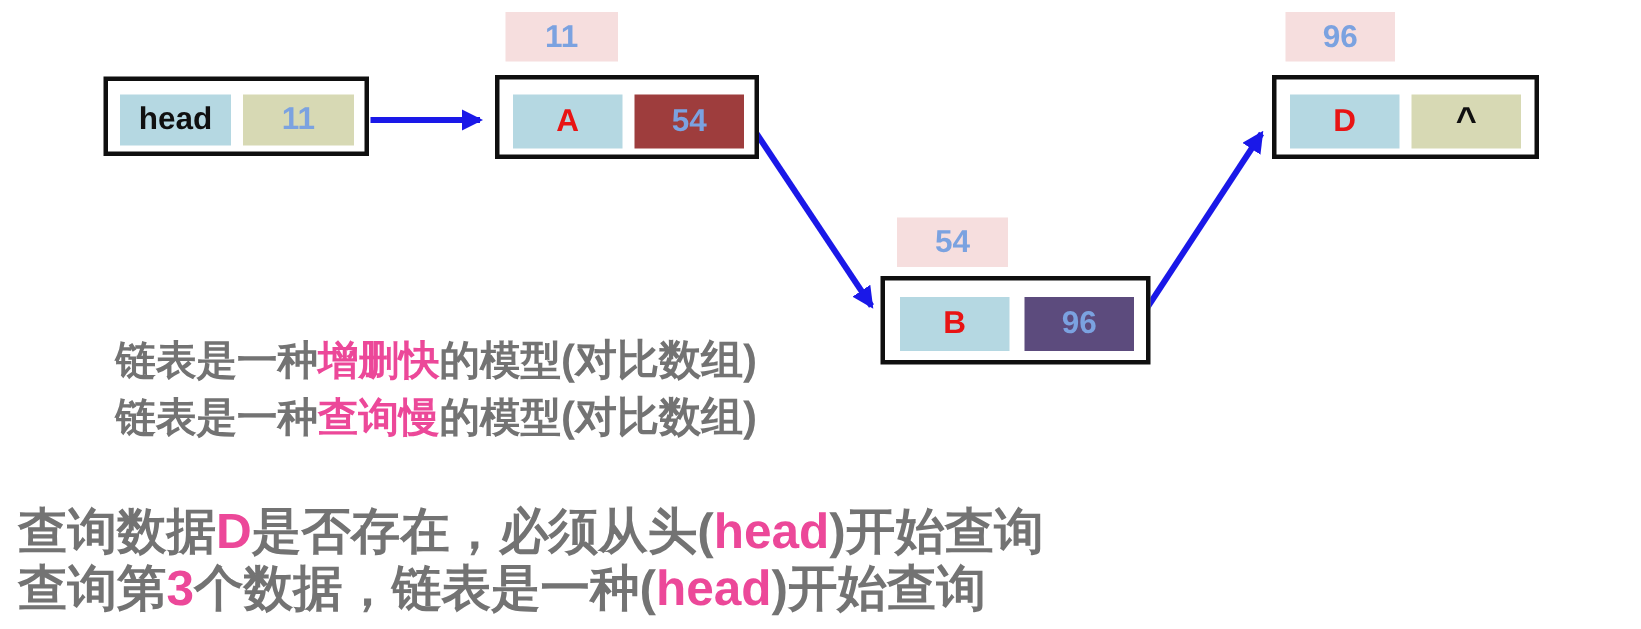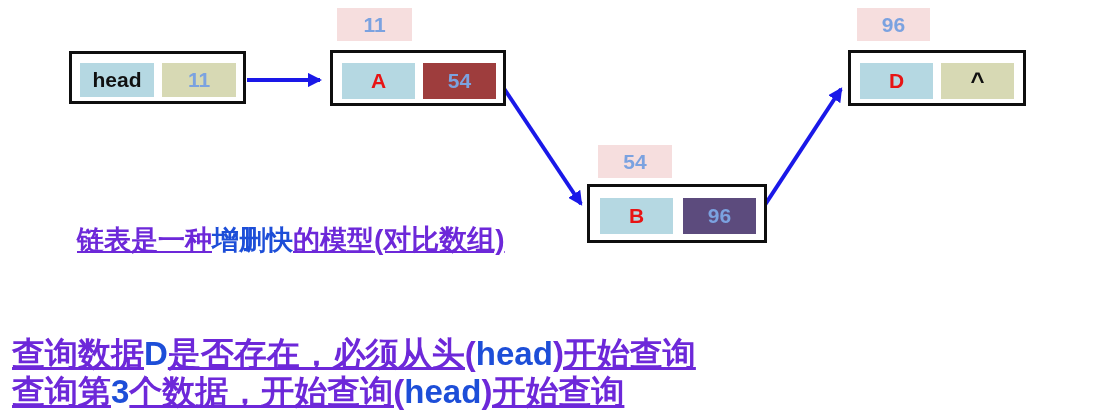--- a/index.html
+++ b/index.html
@@ -25,22 +25,22 @@
   .addr-label{
     position:absolute;display:flex;align-items:center;justify-content:center;
     background:#f6dede;color:#7ba2e0;font-weight:bold;font-size:21px;
   }
   
   .arrow-layer{position:absolute;left:0;top:0;pointer-events:none;}
   
   .note-block{position:absolute;font-weight:bold;color:#3d3d3d;white-space:nowrap;}
   .note-model{left:77px;top:221px;font-size:27px;line-height:38px;}
   .note-query{left:12px;top:335px;font-size:33px;line-height:38px;}
-  .seg-dark{color:#6d28d9;text-decoration:underline;}
-  .seg-red{color:#1d4ed8;}
+  .seg-dark{color:#737373;}
+  .seg-red{color:#ec4899;}
   .seg-small{font-size:28px;}
 </style>
 </head>
 <body>
 
 <div class="canvas">
 
   <svg class="arrow-layer" width="1094" height="419" viewBox="0 0 1094 419">
     <defs>
       <marker id="ah" viewBox="0 0 10 10" refX="8.5" refY="5" markerWidth="3.6" markerHeight="3.6" orient="auto-start-reverse">
@@ -72,24 +72,27 @@
   <div class="addr-label" style="left:857px;top:8px;width:73px;height:33px;">96</div>
   <div class="node-box" style="left:848px;top:50px;width:178px;height:56px;">
     <div class="cell cell-blue red-text" style="left:9px;top:10px;width:73px;height:36px;">D</div>
     <div class="cell cell-olive black-text" style="left:90px;top:10px;width:73px;height:36px;">^</div>
   </div>
 
   <div class="note-block note-model">
     <div>
       <span class="seg-dark">链表是一种</span><span class="seg-red">增删快</span><span class="seg-dark">的模型</span><span class="seg-dark seg-small">(对比数组)</span>
     </div>
+    <div>
+      <span class="seg-dark">链表是一种</span><span class="seg-red">查询慢</span><span class="seg-dark">的模型</span><span class="seg-dark seg-small">(对比数组)</span>
+    </div>
   </div>
 
   <div class="note-block note-query">
     <div>
       <span class="seg-dark">查询数据</span><span class="seg-red">D</span><span class="seg-dark">是否存在，必须从头(</span><span class="seg-red">head</span><span class="seg-dark">)开始查询</span>
     </div>
     <div>
-      <span class="seg-dark">查询第</span><span class="seg-red">3</span><span class="seg-dark">个数据，开始查询(</span><span class="seg-red">head</span><span class="seg-dark">)开始查询</span>
+      <span class="seg-dark">查询第</span><span class="seg-red">3</span><span class="seg-dark">个数据，链表是一种(</span><span class="seg-red">head</span><span class="seg-dark">)开始查询</span>
     </div>
   </div>
 
 </div>
 
 </body></html>

